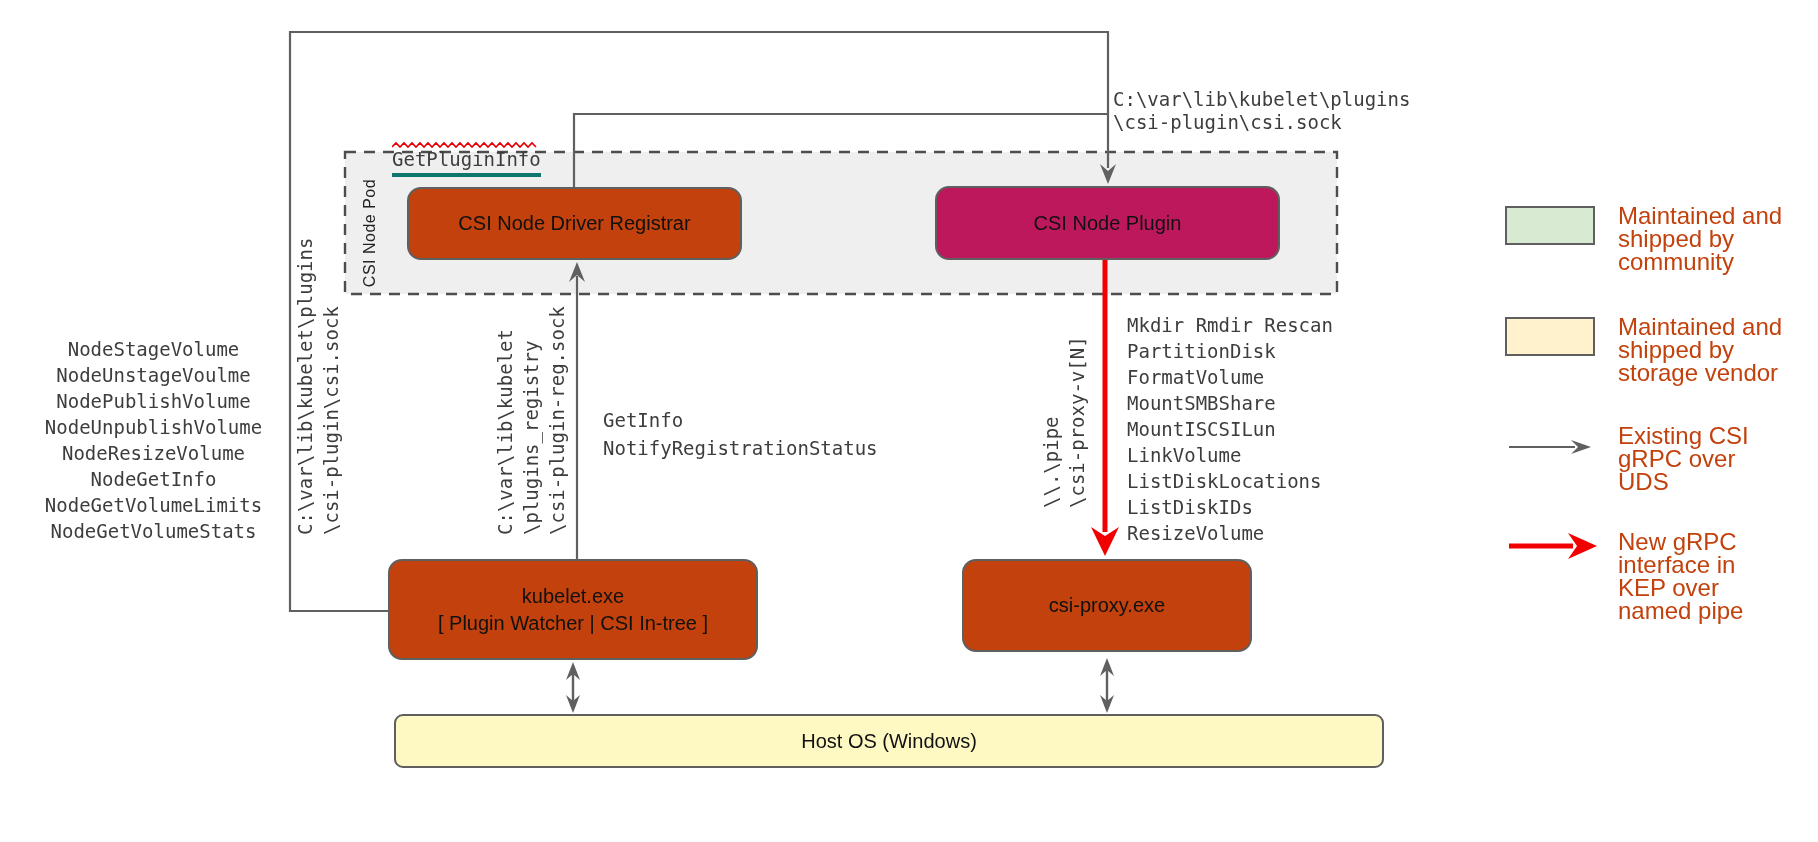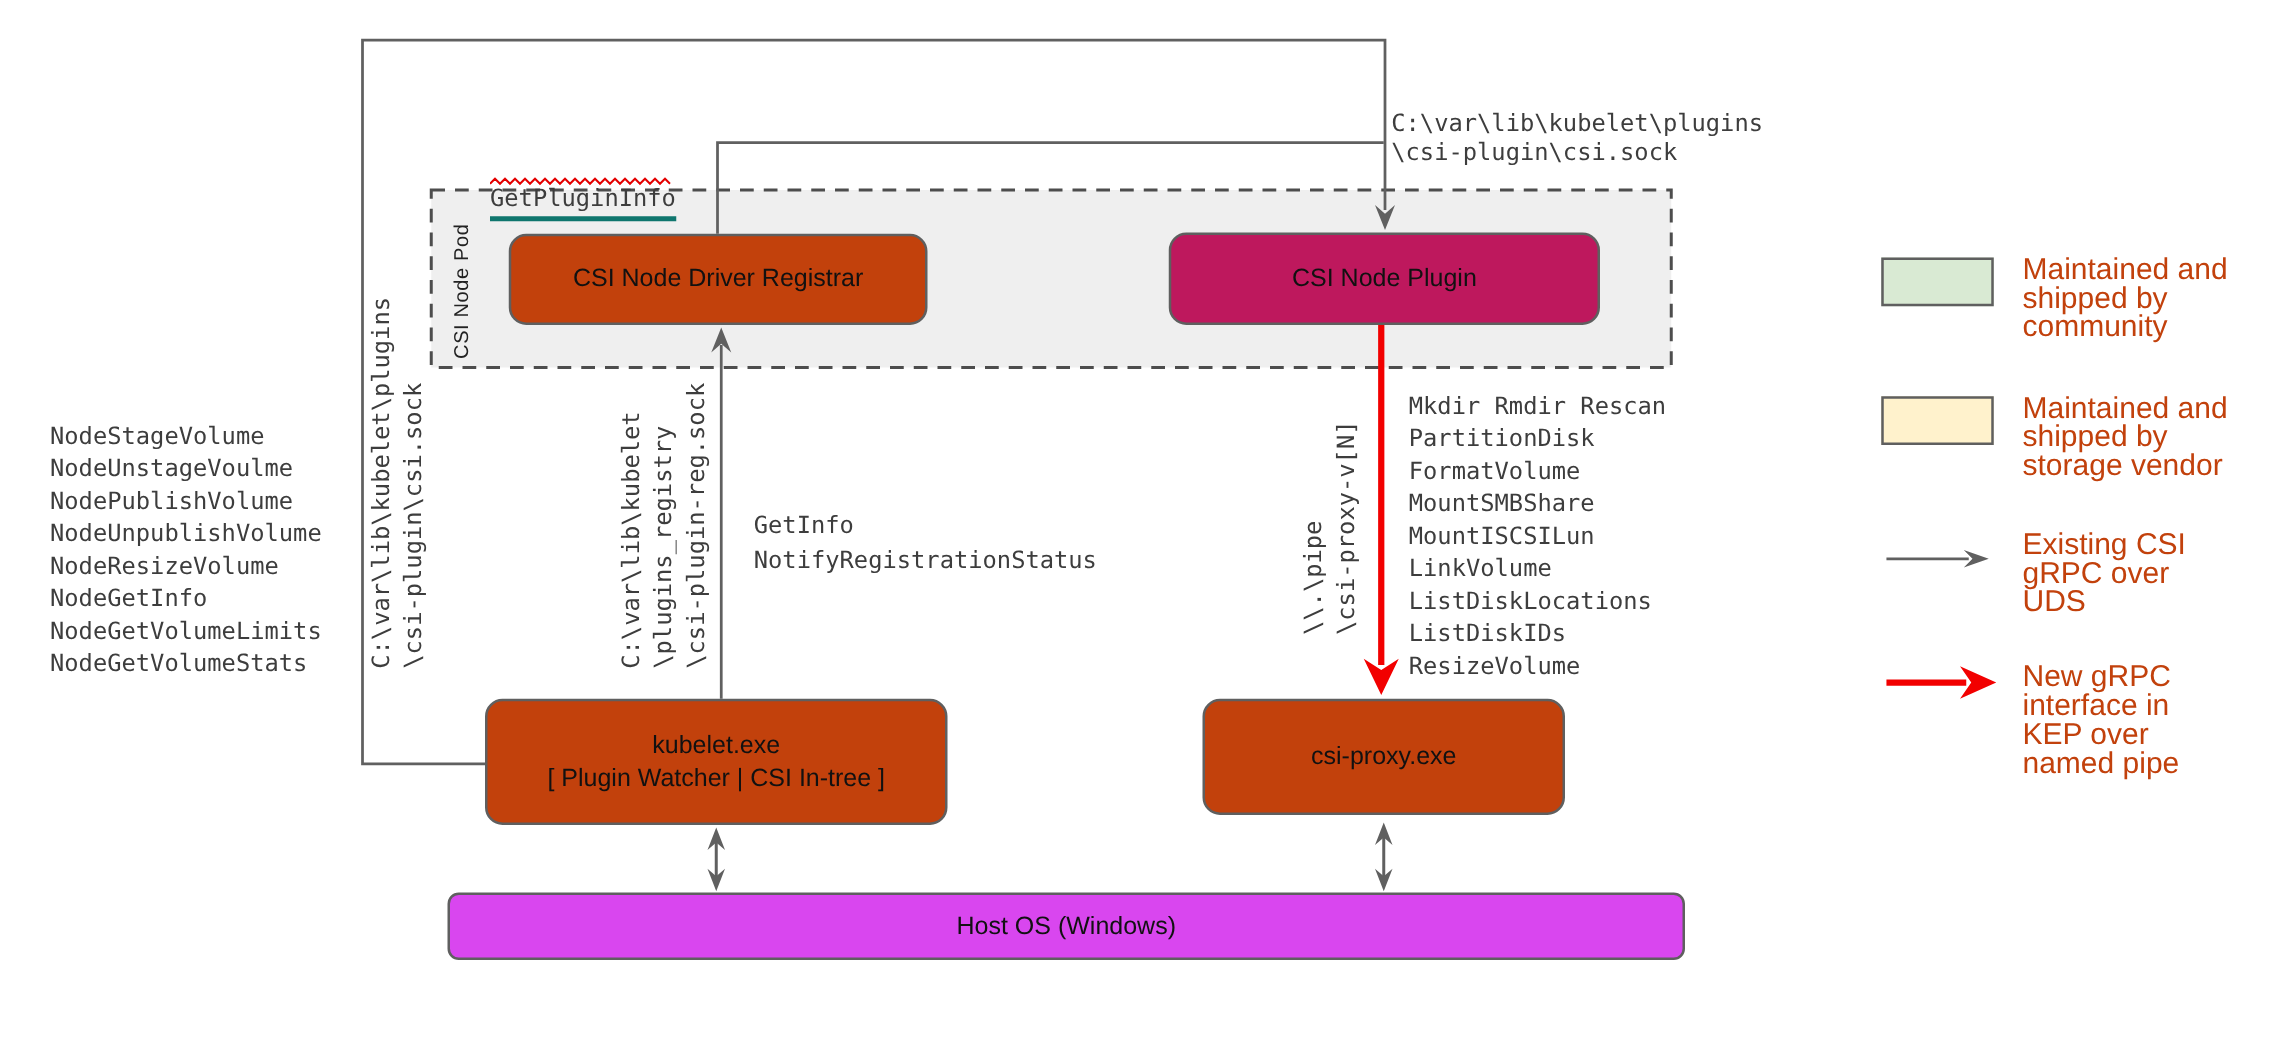--- a/index.html
+++ b/index.html
@@ -10,27 +10,27 @@
   .abs{position:absolute;}
   svg{display:block;}
   
   .node-box{
     position:absolute;box-sizing:border-box;border:2px solid #5f5f5f;border-radius:14px;
     display:flex;align-items:center;justify-content:center;text-align:center;
     font-size:20px;color:#111111;line-height:27px;white-space:pre-line;z-index:3;
   }
   .green{background:#c2410c;}
   .yellow{background:#be185d;}
-  .blue{background:#d946ef;border-radius:9px;}
+  .blue{background:#fef9c3;border-radius:9px;margin-left:36px;}
   
   .mono{
     position:absolute;font-family:"DejaVu Sans Mono","Liberation Mono",monospace;
     font-size:19px;line-height:26px;color:#3d3d3d;white-space:pre-line;z-index:4;
   }
-  .right{text-align:left;}
+  .right{text-align:center;}
   
   .rot{
     position:absolute;transform:translate(-50%,-50%) rotate(-90deg);
     transform-origin:center center;text-align:left;z-index:4;
   }
   .pod-label{
     font-family:"Liberation Sans",sans-serif;font-size:16px;color:#222222;
     white-space:nowrap;letter-spacing:.5px;
   }
   .underlined{border-bottom:4px solid #0f766e;padding-bottom:1px;display:inline-block;}

